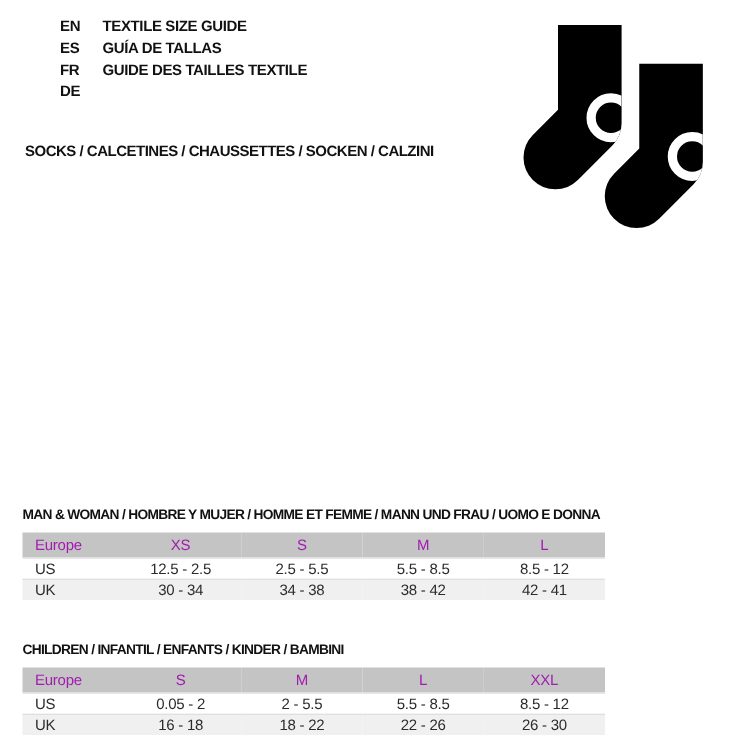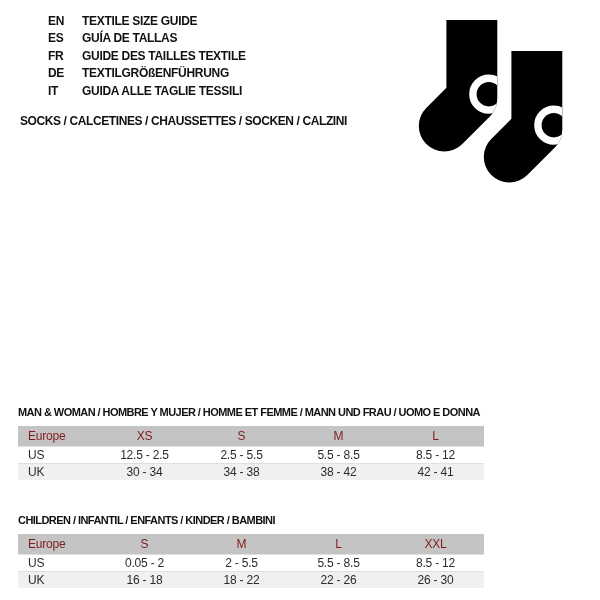--- a/index.html
+++ b/index.html
@@ -42,21 +42,21 @@
 
   table.size-table {
     border-collapse: collapse; width: 466px; table-layout: fixed;
     font-size: 12px; letter-spacing: -0.2px; color: #2b2b2b;
   }
   table.size-table col.label-col { width: 78px; }
   table.size-table thead tr { height: 20px; }
   table.size-table tbody tr { height: 17px; }
   table.size-table th {
     background: var(--header-row-bg, #c4c4c4);
-    font-weight: normal; color: #7f1d1d;
+    font-weight: normal; color: #a21caf;
     text-align: center; padding: 0;
   }
   table.size-table td { text-align: center; padding: 0; }
   table.size-table th:first-child,
   table.size-table td:first-child { text-align: left; padding-left: 10px; }
   table.size-table tbody tr { border-top: 1px solid var(--hairline, #e0e0e0); }
   table.size-table tbody tr.alt { background: var(--alt-row-bg, #f0f0f0); }
 </style>
 </head>
 <body>
@@ -69,25 +69,20 @@
   <div class="lang-row">
     <span class="lang-code">ES</span>
     <span class="lang-label">GUÍA DE TALLAS</span>
   </div>
   <div class="lang-row">
     <span class="lang-code">FR</span>
     <span class="lang-label">GUIDE DES TAILLES TEXTILE</span>
   </div>
   <div class="lang-row">
     <span class="lang-code">DE</span>
-    <span class="lang-label">TEXTILGRÖßENFÜHRUNG</span>
-  </div>
-  <div class="lang-row">
-    <span class="lang-code">IT</span>
-    <span class="lang-label">GUIDA ALLE TAGLIE TESSILI</span>
   </div>
 </div>
 
 <div class="category-title">SOCKS / CALCETINES / CHAUSSETTES / SOCKEN / CALZINI</div>
 
 <svg class="socks-svg" width="180" height="185" viewBox="0 0 180 185" aria-hidden="true">
   <defs>
     <path id="sock" d="M40,0 H88 V74 Q88,84 81,91 L55,117 A24,24 0 0 1 21,83 L40,64 Z"></path>
     <clipPath id="sockclip">
         <use href="#sock"></use>

